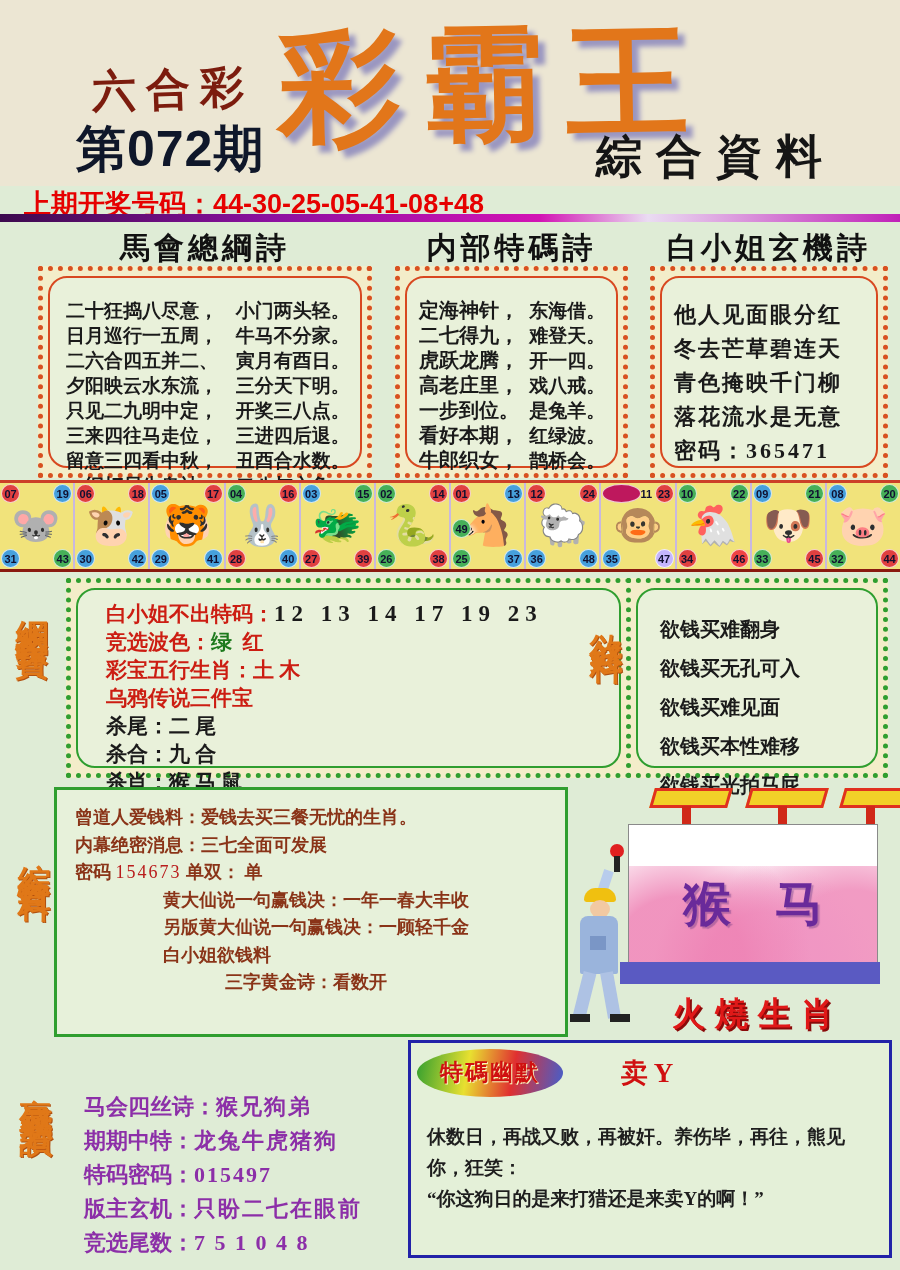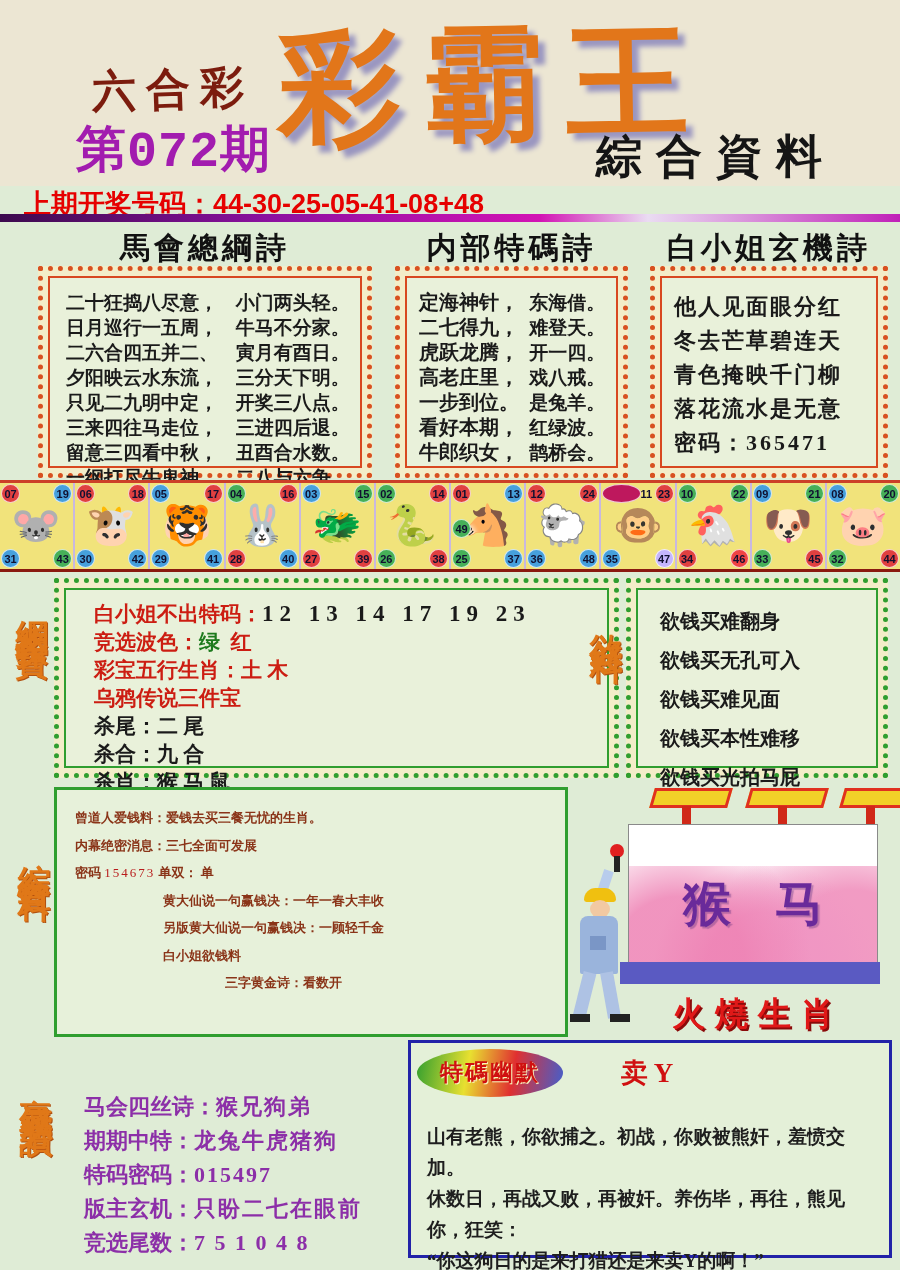--- a/index.html
+++ b/index.html
@@ -5,37 +5,37 @@
   html,body{margin:0;padding:0;}
   .page{
     position:relative;width:900px;height:1270px;overflow:hidden;
     background:#dfecd6;
     font-family:"Liberation Serif", serif;
   }
   
   .header{position:absolute;left:0;top:0;width:900px;height:186px;background:#ece6d3;}
   .lottery-name{position:absolute;left:92px;top:60px;font-size:44px;font-weight:bold;
     color:#7c1c0e;letter-spacing:10px;transform:rotate(-2deg);}
-  .issue{position:absolute;left:76px;top:116px;font-size:50px;font-weight:bold;color:#a21caf;
-    font-family:Liberation Mono, monospace;letter-spacing:1px;}
+  .issue{position:absolute;left:76px;top:116px;font-size:50px;font-weight:bold;color:#0f172a;
+    font-family:Liberation Sans, sans-serif;letter-spacing:1px;}
   .main-title{position:absolute;left:278px;top:4px;font-size:122px;font-weight:bold;
     color:#e2761a;letter-spacing:22px;text-shadow:7px 7px 5px #9a96c0;transform:rotate(-1deg);}
   .subtitle{position:absolute;left:596px;top:126px;font-size:46px;font-weight:bold;color:#151515;
     letter-spacing:14px;}
   .lastdraw{position:absolute;left:24px;top:186px;font-size:27px;font-weight:bold;color:#e60000;
     font-family:"Liberation Sans",sans-serif;}
   .divider{position:absolute;left:0;top:214px;width:900px;height:8px;
     background:linear-gradient(90deg,#3c0a4e,#8c10a0 30%,#d214b4 60%,#eadcf2 72%,#c020b8);}
   
   .poem-title{position:absolute;top:228px;font-size:30px;font-weight:bold;color:#111;text-align:center;
     letter-spacing:4px;}
   .stamp{position:absolute;box-sizing:border-box;padding:5px;background:#f3edc9;}
   .stamp.red{border:5px dotted #d85020;}
   .stamp.green{border:5px dotted #2f9e2f;}
-  .stamp-inner{box-sizing:border-box;width:100%;height:100%;padding:12px 6px;}
+  .stamp-inner{box-sizing:border-box;width:100%;height:100%;padding:20px 6px;border-radius:19px;}
   .stamp.red .stamp-inner{border:2px solid #d84820;background:#e9f1da;}
   .stamp.green .stamp-inner{border:2px solid #2f9e2f;background:#e9f1da;}
   .poem-line{display:flex;font-size:19px;font-weight:bold;color:#1a1a1a;line-height:25px;}
   .poem-line .l{width:57%;padding-left:10px;}
   .poem-line .r{flex:1;}
   .poem2 .poem-line .l{width:56%;padding-left:6px;font-size:20px;}
   .poem3-line{font-size:22px;font-weight:bold;color:#1a1a1a;line-height:34px;padding-left:6px;letter-spacing:2px;}
   .code-num{font-family:"Liberation Serif",serif;letter-spacing:3px;}
   
   .zodiac-strip{position:absolute;left:0;top:480px;width:900px;height:92px;display:flex;
@@ -52,21 +52,21 @@
     font-size:33px;font-weight:bold;color:#e07818;letter-spacing:8px;line-height:36px;
     text-shadow:1px 1px 0 #b05010;}
   
   .tline{font-size:21px;font-weight:bold;line-height:28px;padding-left:22px;white-space:nowrap;}
   .red-t{color:#cc1d12;}
   .green-t{color:#1d7a1d;}
   .black-t{color:#1a1a1a;}
   .mline{font-size:20px;font-weight:bold;color:#1a1a1a;line-height:39px;padding-left:16px;white-space:nowrap;}
   
   .solidbox{position:absolute;box-sizing:border-box;border:3px solid #2f9e2f;background:#e7f1da;}
-  .cline{font-size:13px;font-weight:bold;color:#8a3418;line-height:27.5px;white-space:nowrap;}
+  .cline{font-size:18px;font-weight:bold;color:#8a3418;line-height:27.5px;white-space:nowrap;}
   .ind1{padding-left:88px;}
   .ind2{padding-left:150px;}
   .cline .num{color:#b91c1c;font-weight:normal;letter-spacing:2px;}
   
   .lamp{position:absolute;width:72px;height:14px;background:#f2d028;border:3px solid #e03020;
     transform:skewX(-16deg);}
   .lamp-stem{position:absolute;width:9px;height:18px;background:#d02818;}
   .board{position:absolute;background:#fff;border:1px solid #8a8a8a;overflow:hidden;}
   .board .wash{position:absolute;left:0;bottom:0;width:100%;height:70%;
     background:
@@ -287,21 +287,21 @@
       <div class="zcell">
         <span class="zglyph">🐷</span>
         <span class="zbadge zb-tl" style="background: rgb(70, 160, 220);">08</span>
         <span class="zbadge zb-tr" style="background: rgb(70, 176, 88);">20</span>
         <span class="zbadge zb-bl" style="background: rgb(70, 176, 88);">32</span>
         <span class="zbadge zb-br" style="background: rgb(224, 64, 64);">44</span>
       </div>
     </div>
 
   <div class="vlabel" style="left:14px;top:594px;">網路探寶</div>
-  <div class="stamp green" style="left:54px;top:578px;width:565px;height:200px;">
+  <div class="stamp green" style="left:66px;top:578px;width:565px;height:200px;">
     <div class="stamp-inner" style="padding-top:10px;">
       <div class="tline"><span class="red-t">白小姐不出特码：</span><span class="black-t code-num" style="font-size:23px;letter-spacing:6px;">12 13 14 17 19 23</span></div>
       <div class="tline"><span class="red-t">竞选波色：</span><span class="green-t">绿</span><span>&nbsp;&nbsp;</span><span class="red-t">红</span></div>
       <div class="tline"><span class="red-t">彩宝五行生肖：</span><span class="red-t">土 木</span></div>
       <div class="tline red-t">乌鸦传说三件宝</div>
       <div class="tline black-t">杀尾：二 尾</div>
       <div class="tline black-t">杀合：九 合</div>
       <div class="tline black-t">杀肖：猴 马 鼠</div>
     </div>
   </div>
@@ -360,19 +360,18 @@
   <div class="bline" style="top:1092px;"><span>马会四丝诗：</span><span class="bval">猴兄狗弟</span></div>
   <div class="bline" style="top:1126px;"><span>期期中特：</span><span class="bval">龙兔牛虎猪狗</span></div>
   <div class="bline" style="top:1160px;"><span>特码密码：</span><span class="bval code-num">015497</span></div>
   <div class="bline" style="top:1194px;"><span>版主玄机：</span><span class="bval">只盼二七在眼前</span></div>
   <div class="bline" style="top:1228px;"><span>竞选尾数：</span><span class="bval code-num">7 5 1 0 4 8</span></div>
 
   <div class="humor-box">
     <div class="humor-badge">特碼幽默</div>
     <div class="humor-title">卖Y</div>
     <div class="story">
-      <div>山有老熊，你欲捕之。初战，你败被熊奸，羞愤交加。</div>
       <div>休数日，再战又败，再被奸。养伤毕，再往，熊见你，狂笑：</div>
       <div>“你这狗日的是来打猎还是来卖Y的啊！”</div>
     </div>
   </div>
 
 </div>
 
 </body></html>

